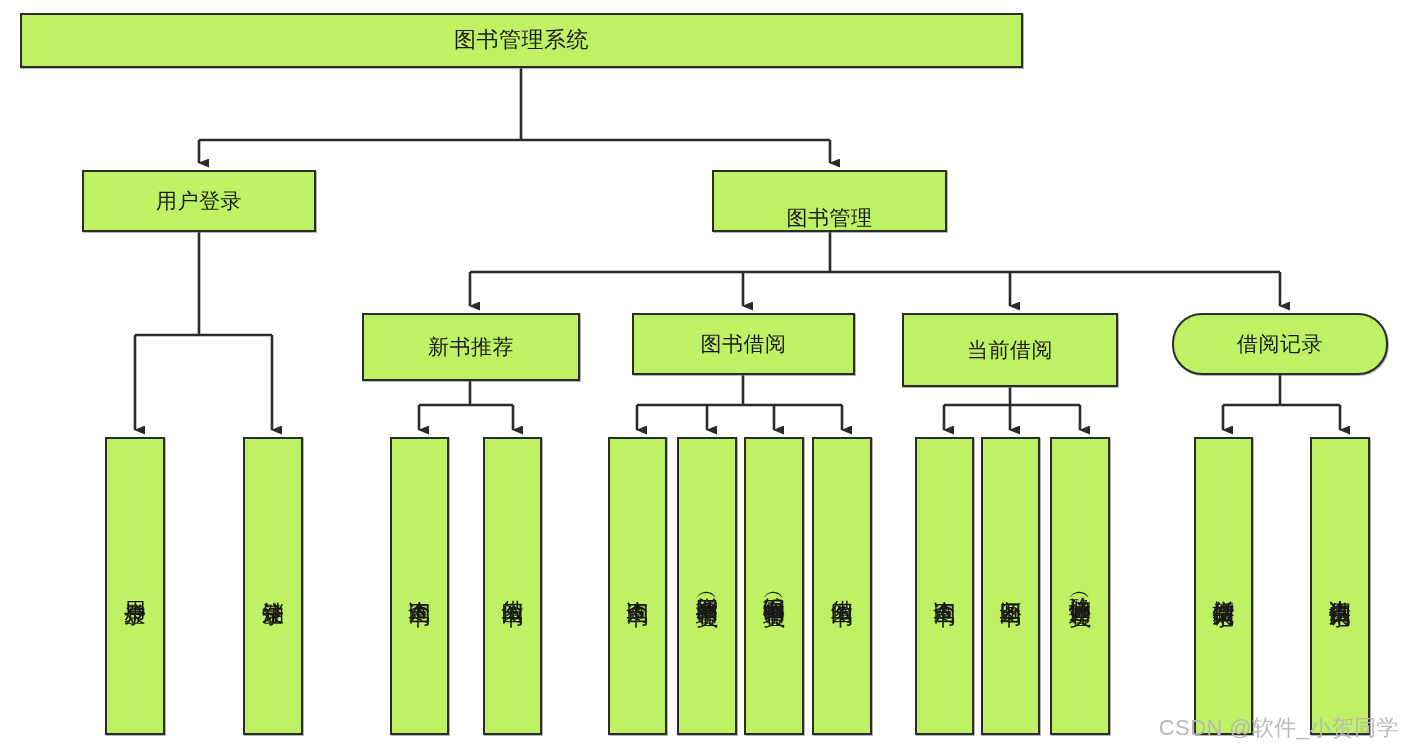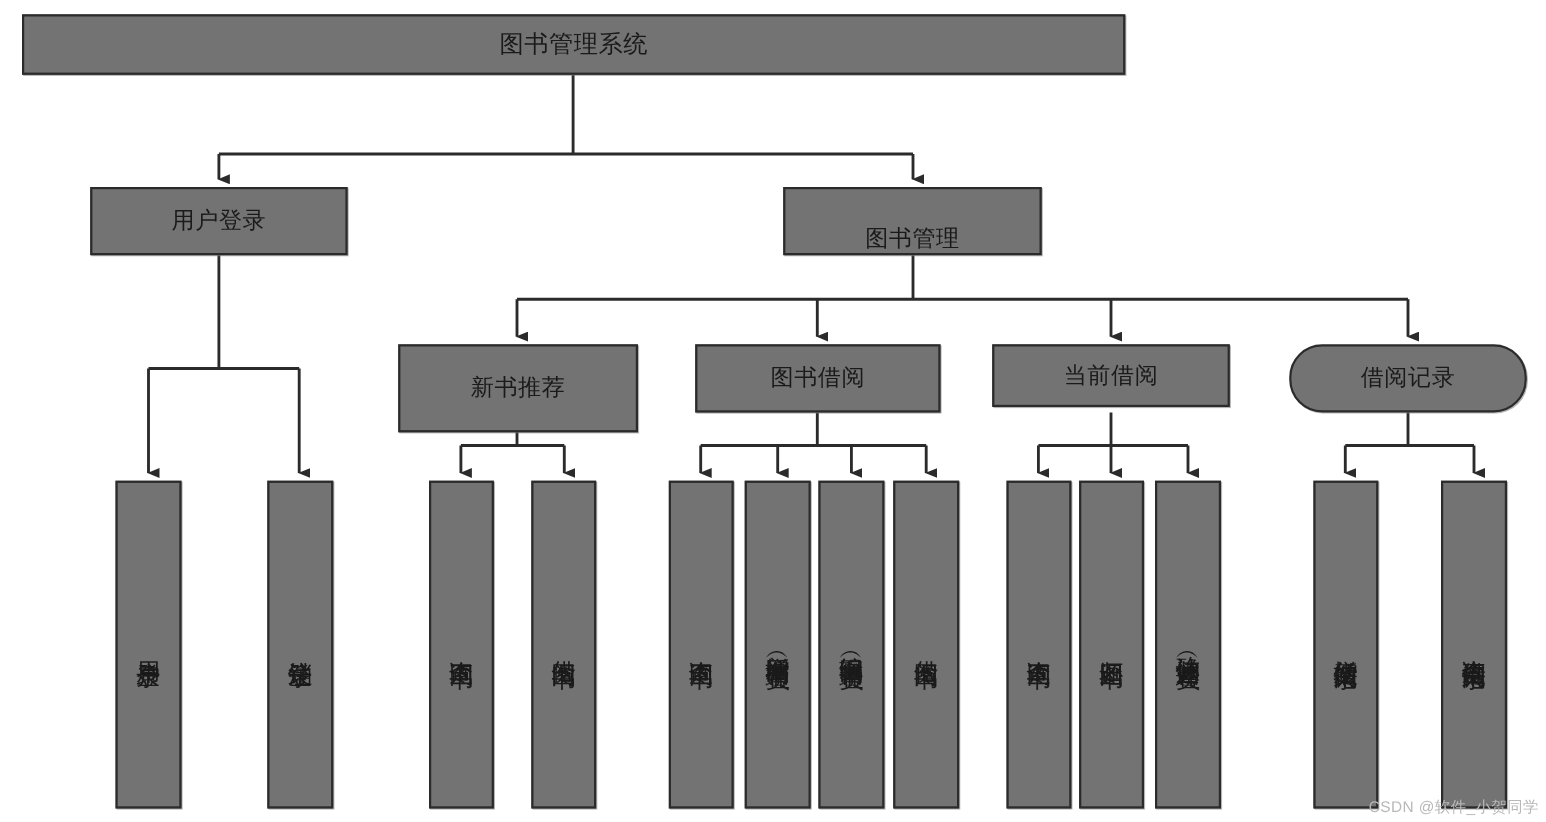--- a/index.html
+++ b/index.html
@@ -22,21 +22,21 @@
   svg.connectors {
     position: absolute;
     left: 0;
     top: 0;
     width: 1405px;
     height: 747px;
   }
   .node {
     position: absolute;
     box-sizing: border-box;
-    background: #737373;
+    background: #bef264;
     border: 2px solid #2b2b2b;
     display: flex;
     align-items: center;
     justify-content: center;
     box-shadow: 1px 1px 0 0 rgba(120,120,120,0.55);
   }
   .node-label {
     color: #1a1a1a;
     font-size: 21px;
     line-height: 1.12;
@@ -51,21 +51,21 @@
     line-height: 1.08;
     letter-spacing: 1.5px;
     white-space: nowrap;
     max-height: 280px;
   }
   .node.root .node-label { font-size: 22px; }
   .watermark {
     position: absolute;
     right: 6px;
     bottom: 4px;
-    font-size: 14px;
+    font-size: 22px;
     color: #b8b8b8;
     white-space: nowrap;
     letter-spacing: 0.4px;
     pointer-events: none;
   }
 </style>
 </head>
 <body>
 
 <div id="diagram-root">
@@ -127,27 +127,27 @@
     <span class="node-label">图书管理系统</span>
   </div>
 
   <div id="nodes-layer">
       <div class="node" style="left: 82px; top: 170px; width: 234px; height: 62px;">
         <span class="node-label">用户登录</span>
       </div>
       <div class="node" style="left: 712px; top: 170px; width: 235px; height: 62px; align-items: flex-end;">
         <span class="node-label">图书管理</span>
       </div>
-      <div class="node" style="left: 362px; top: 313px; width: 218px; height: 80px;">
+      <div class="node" style="left: 362px; top: 313px; width: 218px; height: 68px;">
         <span class="node-label">新书推荐</span>
       </div>
       <div class="node" style="left: 632px; top: 313px; width: 223px; height: 62px;">
         <span class="node-label">图书借阅</span>
       </div>
-      <div class="node" style="left: 902px; top: 313px; width: 216px; height: 57px;">
+      <div class="node" style="left: 902px; top: 313px; width: 216px; height: 74px;">
         <span class="node-label">当前借阅</span>
       </div>
       <div class="node" style="left: 1172px; top: 313px; width: 216px; height: 62px; border-radius: 30px;">
         <span class="node-label">借阅记录</span>
       </div>
       <div class="node vertical" style="left: 105px; top: 437px; width: 60px; height: 298px;">
         <span class="node-label">用户登录</span>
       </div>
       <div class="node vertical" style="left: 243px; top: 437px; width: 60px; height: 298px;">
         <span class="node-label">注销登录</span>

